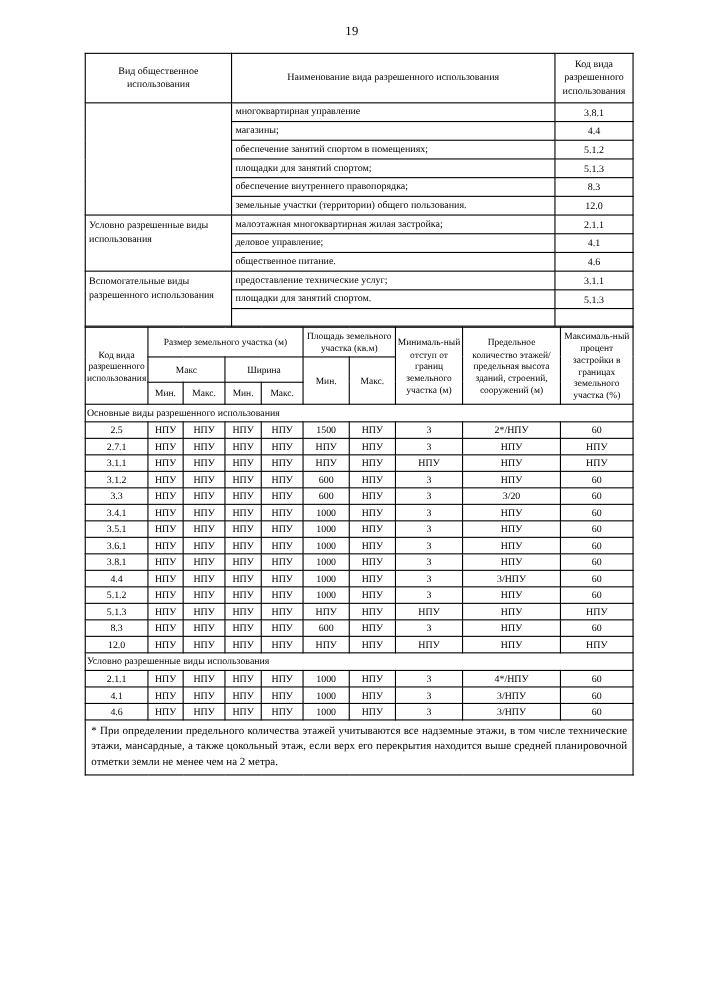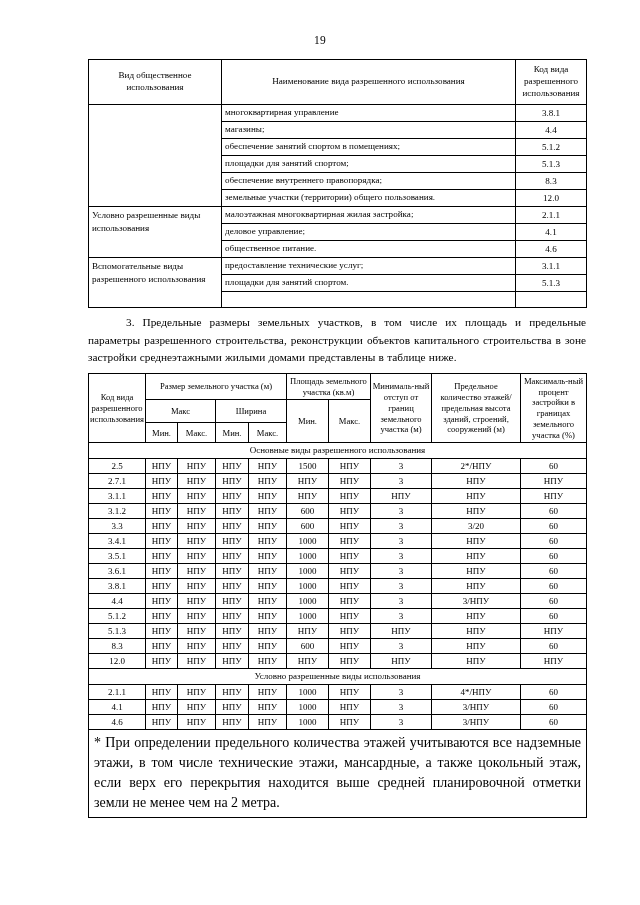--- a/index.html
+++ b/index.html
@@ -13,21 +13,21 @@
     font-family: "Liberation Serif", "DejaVu Serif", serif;
     color: #000000;
     position: relative;
     overflow: hidden;
   }
   .page {
     width: 640px;
     height: 905px;
     position: relative;
     box-sizing: border-box;
-    padding: 16px;
+    padding: 5px;
   }
   .page-number {
     text-align: center;
     font-size: 11.5px;
     padding-top: 18px;
     padding-bottom: 13px;
     letter-spacing: 0.3px;
   }
   .content {
     margin: 0 70px 0 72px;
@@ -95,27 +95,27 @@
     line-height: 1.25;
   }
   #table-limits td {
     text-align: center;
     vertical-align: middle;
     padding: 1.5px 1px;
     height: 11px;
     font-size: 9px;
   }
   #table-limits td.section {
-    text-align: center;
+    text-align: left;
     font-size: 9px;
     padding: 2px 1px;
   }
   #table-limits td.footnote {
     text-align: justify;
-    font-size: 14px;
+    font-size: 10px;
     line-height: 1.42;
     padding: 3px 5px 4px 5px;
     vertical-align: top;
   }
 </style>
 </head>
 <body>
 
 <div class="page">
 
@@ -187,21 +187,20 @@
           <td class="name">площадки для занятий спортом.</td>
           <td class="code">5.1.3</td>
         </tr>
         <tr>
           <td class="name" style="height:11px"></td>
           <td class="code"></td>
         </tr>
       </tbody>
     </table>
 
-    <p class="para">3. Предельные размеры земельных участков, в том числе их площадь и предельные параметры разрешенного строительства, реконструкции объектов капитального строительства в зоне застройки среднеэтажными жилыми домами представлены в таблице ниже.</p>
 
     <table class="doc" id="table-limits">
       <colgroup>
         <col style="width:57px">
         <col style="width:32px">
         <col style="width:38px">
         <col style="width:33px">
         <col style="width:38px">
         <col style="width:42px">
         <col style="width:42px">

